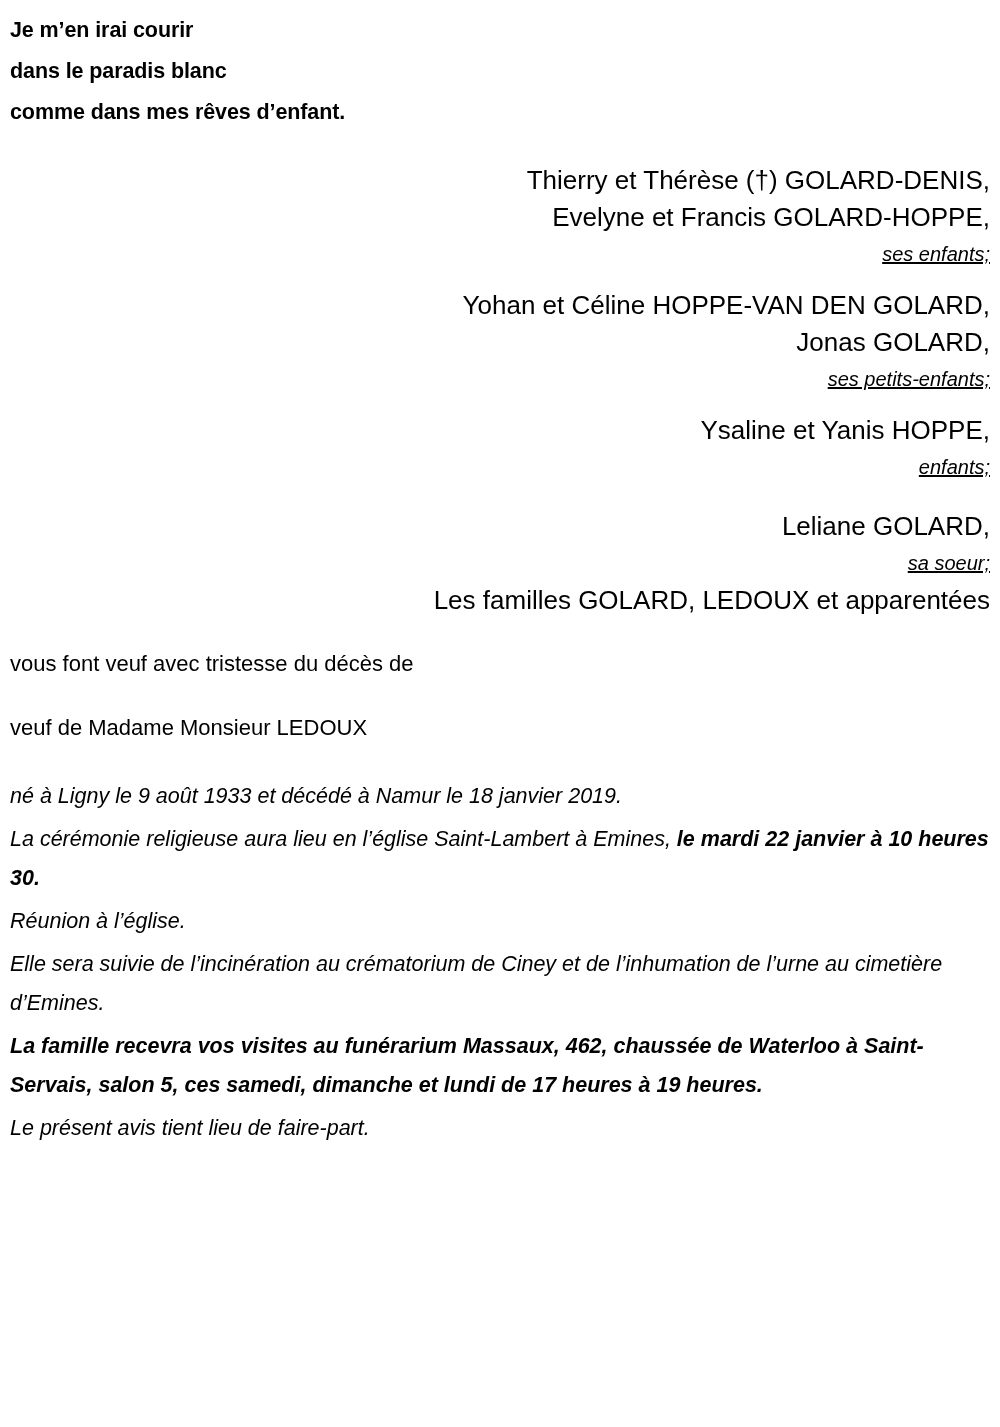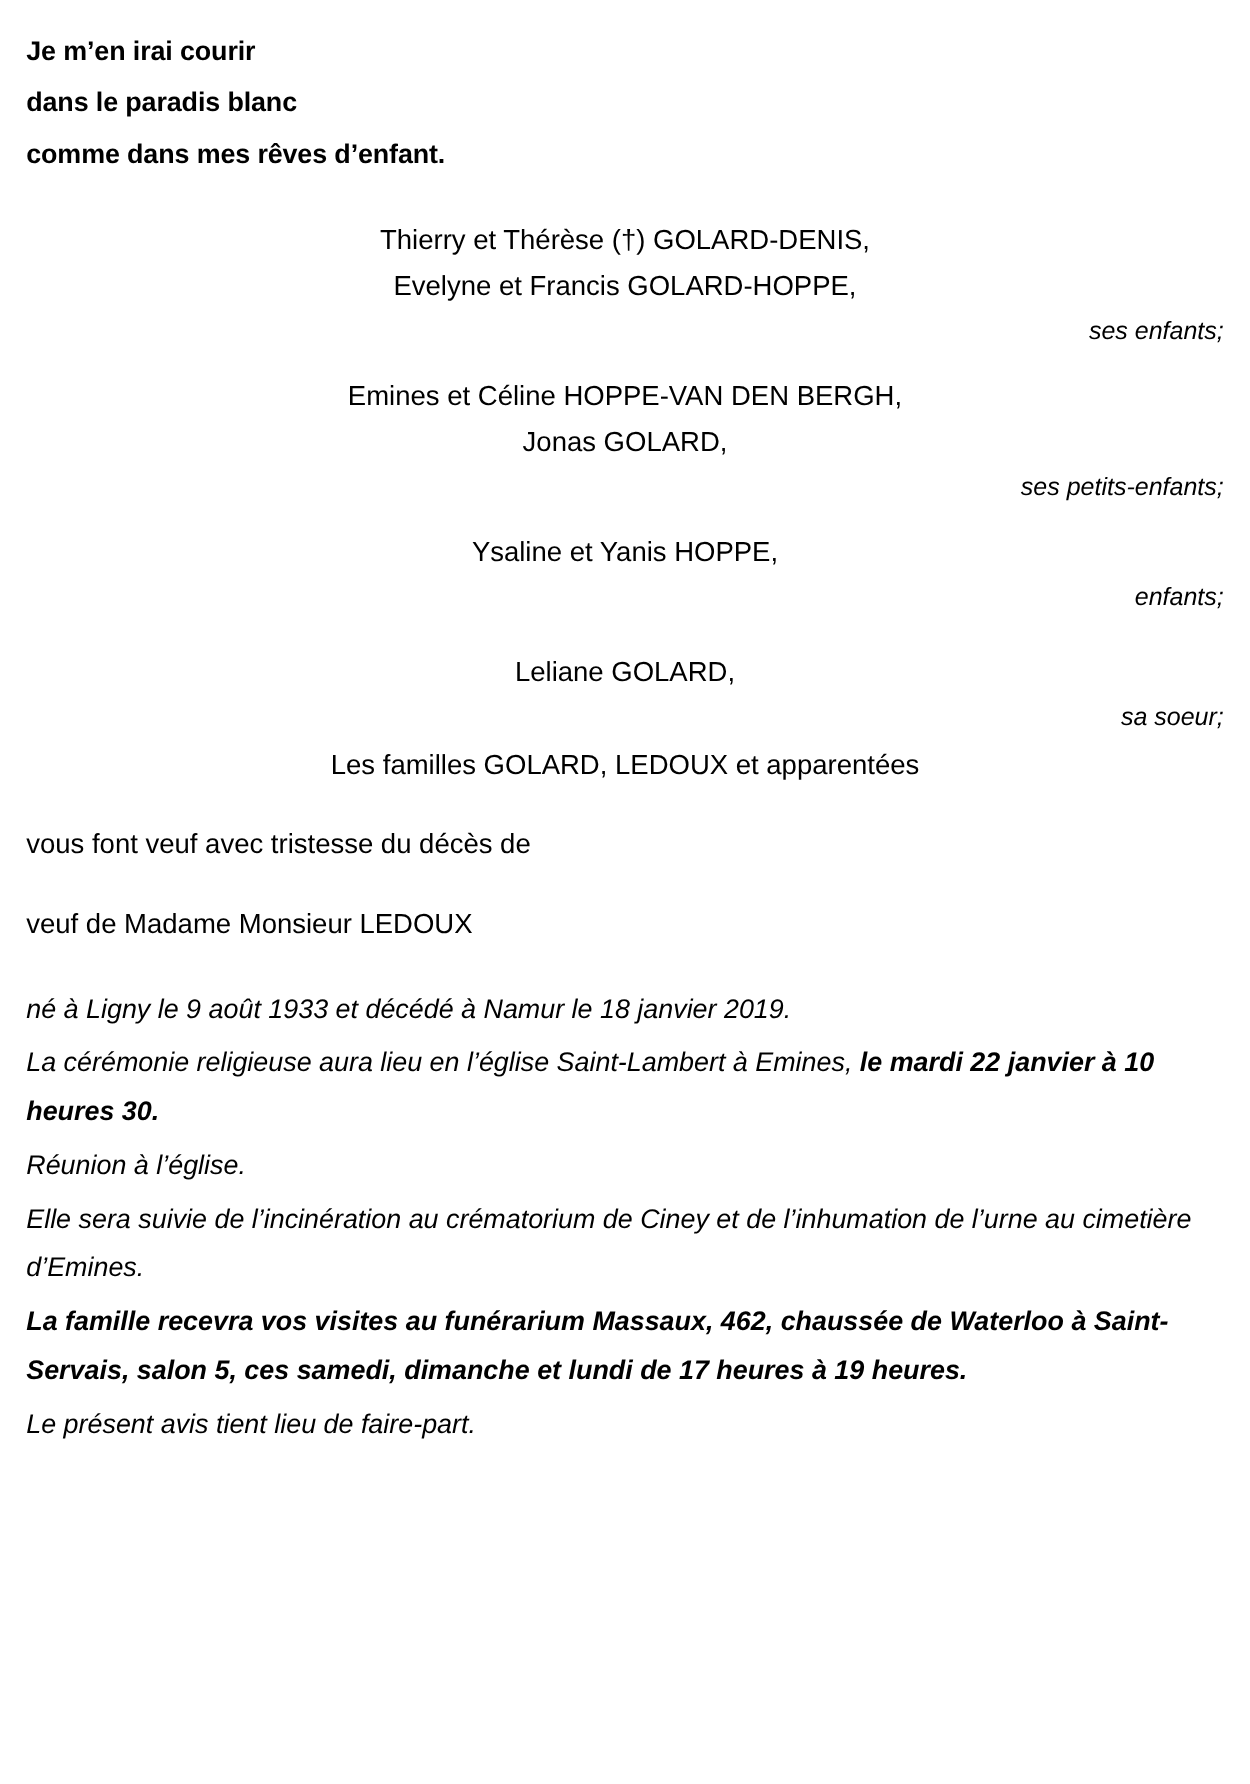--- a/index.html
+++ b/index.html
@@ -12,21 +12,21 @@
     color: #000000;
     width: 1000px;
     height: 1427px;
     overflow: hidden;
     -webkit-font-smoothing: antialiased;
   }
   .page {
     position: relative;
     width: 1000px;
     height: 1427px;
-    padding: 11px;
+    padding: 0;
     box-sizing: border-box;
   }
 
   
   .epigraph {
     padding: 10px 10px 0 10px;
   }
   .epigraph-line {
     font-weight: bold;
     font-size: 21.5px;
@@ -38,31 +38,32 @@
   .family {
     padding: 0 10px;
     margin-top: 29px;
   }
   .fam-row {
     display: block;
     position: relative;
     min-height: 1px;
   }
   .name-line {
-    font-size: 22px;
+    font-size: 26px;
     line-height: 37px;
-    text-align: center;
+    text-align: right;
     white-space: nowrap;
   }
   .rel-line {
     font-size: 20px;
     font-style: italic;
     line-height: 37px;
     text-align: right;
     white-space: nowrap;
+    text-decoration: underline;
   }
   .rel-line.wrapped {
     line-height: 37px;
   }
   .gap-sm { height: 14px; }
   .gap-md { height: 22px; }
 
   
   .announce {
     padding: 0 10px;
@@ -119,21 +120,21 @@
 
     <div class="fam-row">
       <div class="name-line">Thierry et Thérèse (†) GOLARD-DENIS,</div>
       <div class="name-line">Evelyne et Francis GOLARD-HOPPE,</div>
       <div class="rel-line">ses enfants;</div>
     </div>
 
     <div class="gap-sm"></div>
 
     <div class="fam-row">
-      <div class="name-line">Emines et Céline HOPPE-VAN DEN BERGH,</div>
+      <div class="name-line">Yohan et Céline HOPPE-VAN DEN GOLARD,</div>
       <div class="name-line">Jonas GOLARD,</div>
       <div class="rel-line">ses petits-enfants;</div>
     </div>
 
     <div class="gap-sm"></div>
 
     <div class="fam-row">
       <div class="name-line">Ysaline et Yanis HOPPE,</div>
       <div class="rel-line wrapped">enfants;</div>
     </div>

